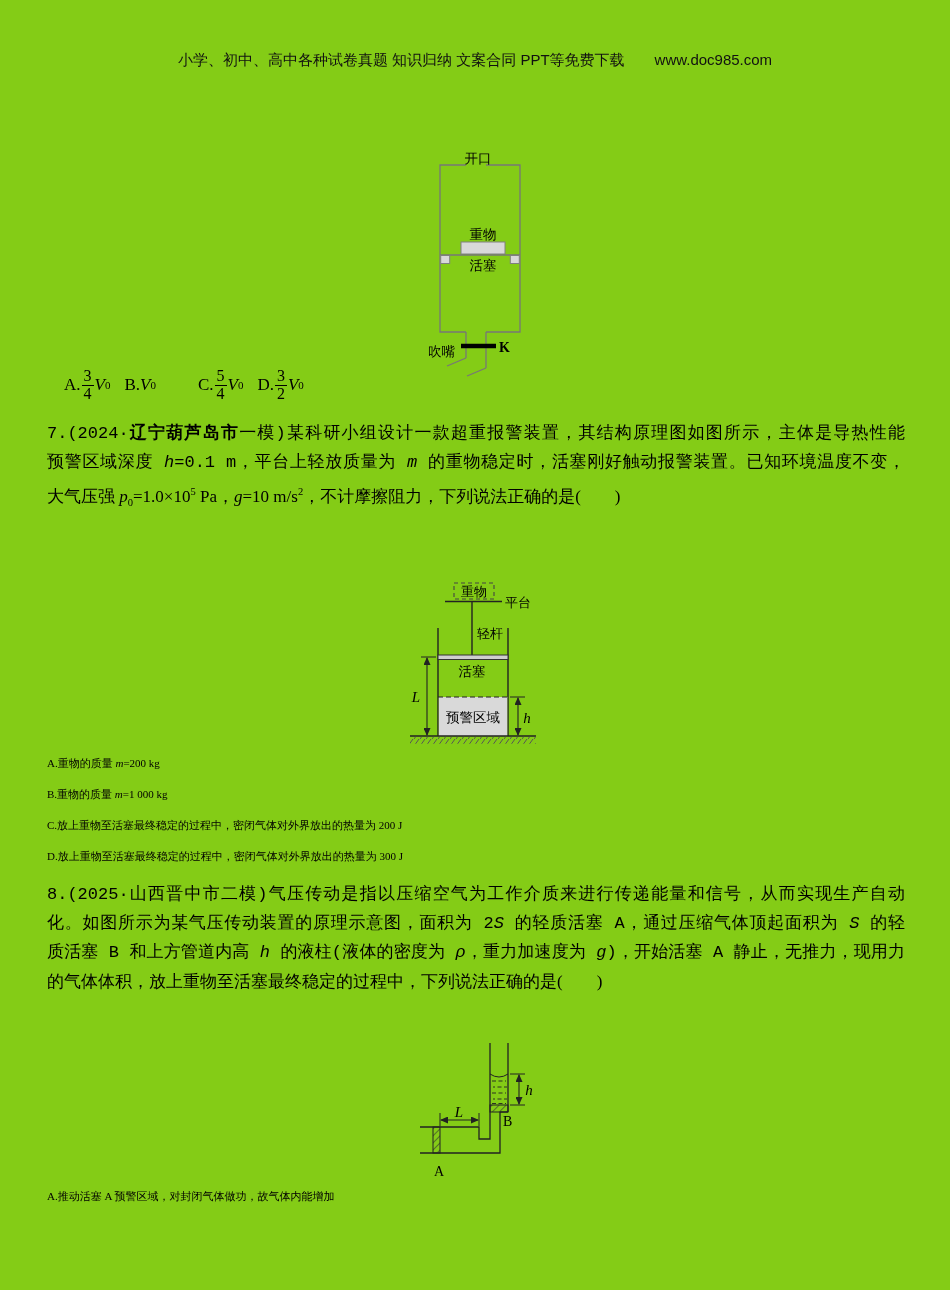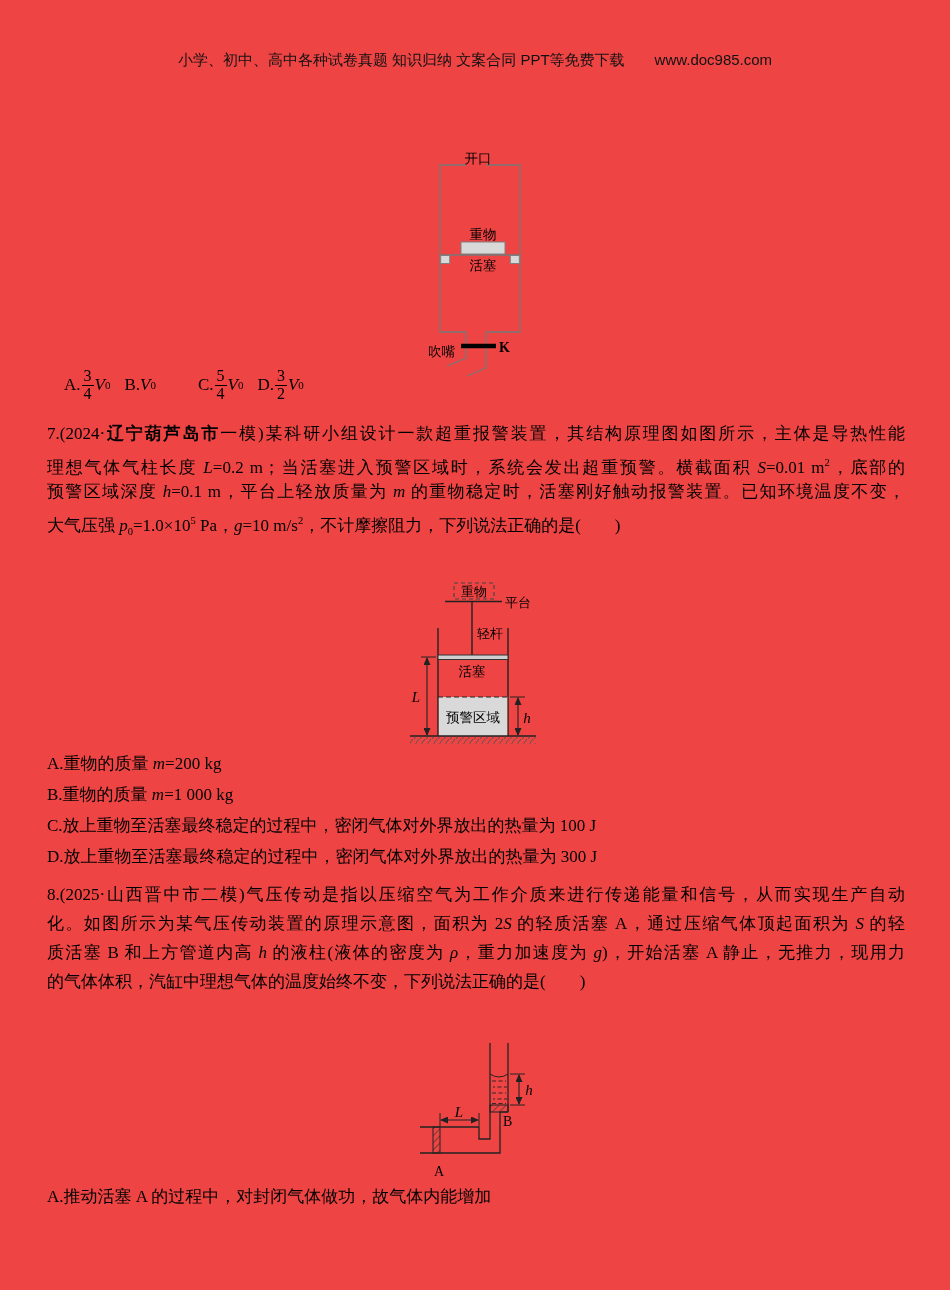--- a/index.html
+++ b/index.html
@@ -1,43 +1,43 @@
 <!DOCTYPE html>
 <html><head>
 <meta charset="utf-8">
 <style>
   html,body{margin:0;padding:0;background:#fff;}
-  .page{position:relative;width:950px;height:1290px;background:#ef4444;overflow:hidden;
+  .page{position:relative;width:950px;height:1290px;background:#84cc16;overflow:hidden;
         font-family:"Liberation Serif","DejaVu Serif",serif;color:#000;}
   
   .hdr{position:absolute;top:51px;left:0;width:100%;display:flex;justify-content:center;
        gap:30px;font-family:"Liberation Sans","DejaVu Sans",sans-serif;font-size:15px;color:#111;}
   
   .qtext{position:absolute;left:47px;width:858px;font-size:17px;line-height:29px;}
   .qline{height:29px;white-space:nowrap;}
-  .jl{white-space:normal;text-align:justify;text-align-last:justify;}
+  .jl{white-space:normal;text-align:justify;text-align-last:justify;font-family:Liberation Mono, monospace;}
   .qtext i, .opt i{font-style:italic;}
   sup{font-size:0.62em;} sub{font-size:0.62em;}
   
   .fracrow{position:absolute;top:361px;left:64px;height:48px;display:flex;align-items:center;font-size:17px;}
   .fopt{display:inline-flex;align-items:center;}
   .fopt + .fopt{margin-left:14px;}
   .fopt.wide{margin-left:42px;}
   .frac{display:inline-flex;flex-direction:column;align-items:center;font-size:16px;line-height:1.05;margin:0 1px;}
   .fden{border-top:1.2px solid #000;}
   .fnum,.fden{padding:0 2px;}
   .frac:has(.fnum:empty){display:none;}
   .fvar{font-style:italic;font-size:17px;}
   .vsub{font-size:11px;}
   
   .fig{position:absolute;}
   .fig text{font-family:"Liberation Serif","DejaVu Serif",serif;fill:#000;}
   .fig .it{font-style:italic;}
   
-  .optblock{position:absolute;left:47px;font-size:17px;}
+  .optblock{position:absolute;left:47px;font-size:11px;}
   .opt{white-space:nowrap;}
 </style>
 </head>
 <body>
 
 <div class="page">
 
   <div class="hdr">
     <span>小学、初中、高中各种试卷真题 知识归纳 文案合同 PPT等免费下载</span>
     <span>www.doc985.com</span>
@@ -97,21 +97,20 @@
           <span class="fnum">3</span>
           <span class="fden">2</span>
         </span>
       <span class="fvar">V</span>
         <sub class="vsub">0</sub>
     </span>
   </div>
 
   <div class="qtext" style="top:419px;">
     <div class="qline jl">7.(2024·<b>辽宁葫芦岛市</b>一模)某科研小组设计一款超重报警装置，其结构原理图如图所示，主体是导热性能</div>
-    <div class="qline jl">理想气体气柱长度 <i>L</i>=0.2 m；当活塞进入预警区域时，系统会发出超重预警。横截面积 <i>S</i>=0.01 m<sup>2</sup>，底部的</div>
     <div class="qline jl">预警区域深度 <i>h</i>=0.1 m，平台上轻放质量为 <i>m</i> 的重物稳定时，活塞刚好触动报警装置。已知环境温度不变，</div>
     <div class="qline">大气压强 <i>p</i><sub>0</sub>=1.0×10<sup>5</sup> Pa，<i>g</i>=10 m/s<sup>2</sup>，不计摩擦阻力，下列说法正确的是(　　)</div>
   </div>
 
   <div class="fig" style="left:408px;top:578px;">
     <svg width="132" height="170" viewBox="0 0 132 170">
       <defs>
         <marker id="arr2" markerUnits="userSpaceOnUse" markerWidth="8" markerHeight="7" refX="7" refY="3.5" orient="auto-start-reverse">
           <path d="M0,0 L8,3.5 L0,7 Z" fill="#222"></path>
         </marker>
@@ -141,29 +140,29 @@
       <line x1="110" y1="120" x2="110" y2="157" stroke="#222" stroke-width="1.1" marker-start="url(#arr2)" marker-end="url(#arr2)"></line>
       <text x="119" y="145" font-size="15" text-anchor="middle" class="it">h</text>
       <line x1="2" y1="158" x2="128" y2="158" stroke="#222" stroke-width="1.4"></line>
       <rect x="2" y="158.8" width="126" height="7" fill="url(#hatchG2)"></rect>
     </svg>
   </div>
 
   <div class="optblock" style="top:748px;line-height:31px;">
     <div class="opt">A.重物的质量 <i>m</i>=200 kg</div>
     <div class="opt">B.重物的质量 <i>m</i>=1 000 kg</div>
-    <div class="opt">C.放上重物至活塞最终稳定的过程中，密闭气体对外界放出的热量为 100 J</div>
+    <div class="opt">C.放上重物至活塞最终稳定的过程中，密闭气体对外界放出的热量为 200 J</div>
     <div class="opt">D.放上重物至活塞最终稳定的过程中，密闭气体对外界放出的热量为 300 J</div>
   </div>
 
   <div class="qtext" style="top:880px;">
     <div class="qline jl">8.(2025·山西晋中市二模)气压传动是指以压缩空气为工作介质来进行传递能量和信号，从而实现生产自动</div>
     <div class="qline jl">化。如图所示为某气压传动装置的原理示意图，面积为 2<i>S</i> 的轻质活塞 A，通过压缩气体顶起面积为 <i>S</i> 的轻</div>
     <div class="qline jl">质活塞 B 和上方管道内高 <i>h</i> 的液柱(液体的密度为 <i>ρ</i>，重力加速度为 <i>g</i>)，开始活塞 A 静止，无推力，现用力</div>
-    <div class="qline">的气体体积，汽缸中理想气体的温度始终不变，下列说法正确的是(　　)</div>
+    <div class="qline">的气体体积，放上重物至活塞最终稳定的过程中，下列说法正确的是(　　)</div>
   </div>
 
   <div class="fig" style="left:415px;top:1040px;">
     <svg width="124" height="142" viewBox="0 0 124 142">
       <defs>
         <marker id="arr3" markerUnits="userSpaceOnUse" markerWidth="8" markerHeight="7" refX="7" refY="3.5" orient="auto-start-reverse">
           <path d="M0,0 L8,3.5 L0,7 Z" fill="#222"></path>
         </marker>
         <pattern id="hatchP3" patternUnits="userSpaceOnUse" width="5" height="5" patternTransform="rotate(45)">
           <line x1="0" y1="0" x2="0" y2="5" stroke="#333" stroke-width="1.2"></line>
@@ -195,16 +194,16 @@
       <rect x="18" y="87" width="7" height="26" fill="url(#hatchP3)" stroke="#222" stroke-width="1"></rect>
       <text x="24" y="136" font-size="14" text-anchor="middle">A</text>
       <line x1="25" y1="73" x2="25" y2="86" stroke="#222" stroke-width="1"></line>
       <line x1="64" y1="73" x2="64" y2="86" stroke="#222" stroke-width="1"></line>
       <line x1="26" y1="80" x2="63" y2="80" stroke="#222" stroke-width="1.1" marker-start="url(#arr3)" marker-end="url(#arr3)"></line>
       <text x="44" y="77" font-size="15" text-anchor="middle" class="it">L</text>
     </svg>
   </div>
 
   <div class="optblock" style="top:1182px;line-height:29px;">
-    <div class="opt">A.推动活塞 A 的过程中，对封闭气体做功，故气体内能增加</div>
+    <div class="opt">A.推动活塞 A 预警区域，对封闭气体做功，故气体内能增加</div>
   </div>
 
 </div>
 
 </body></html>

